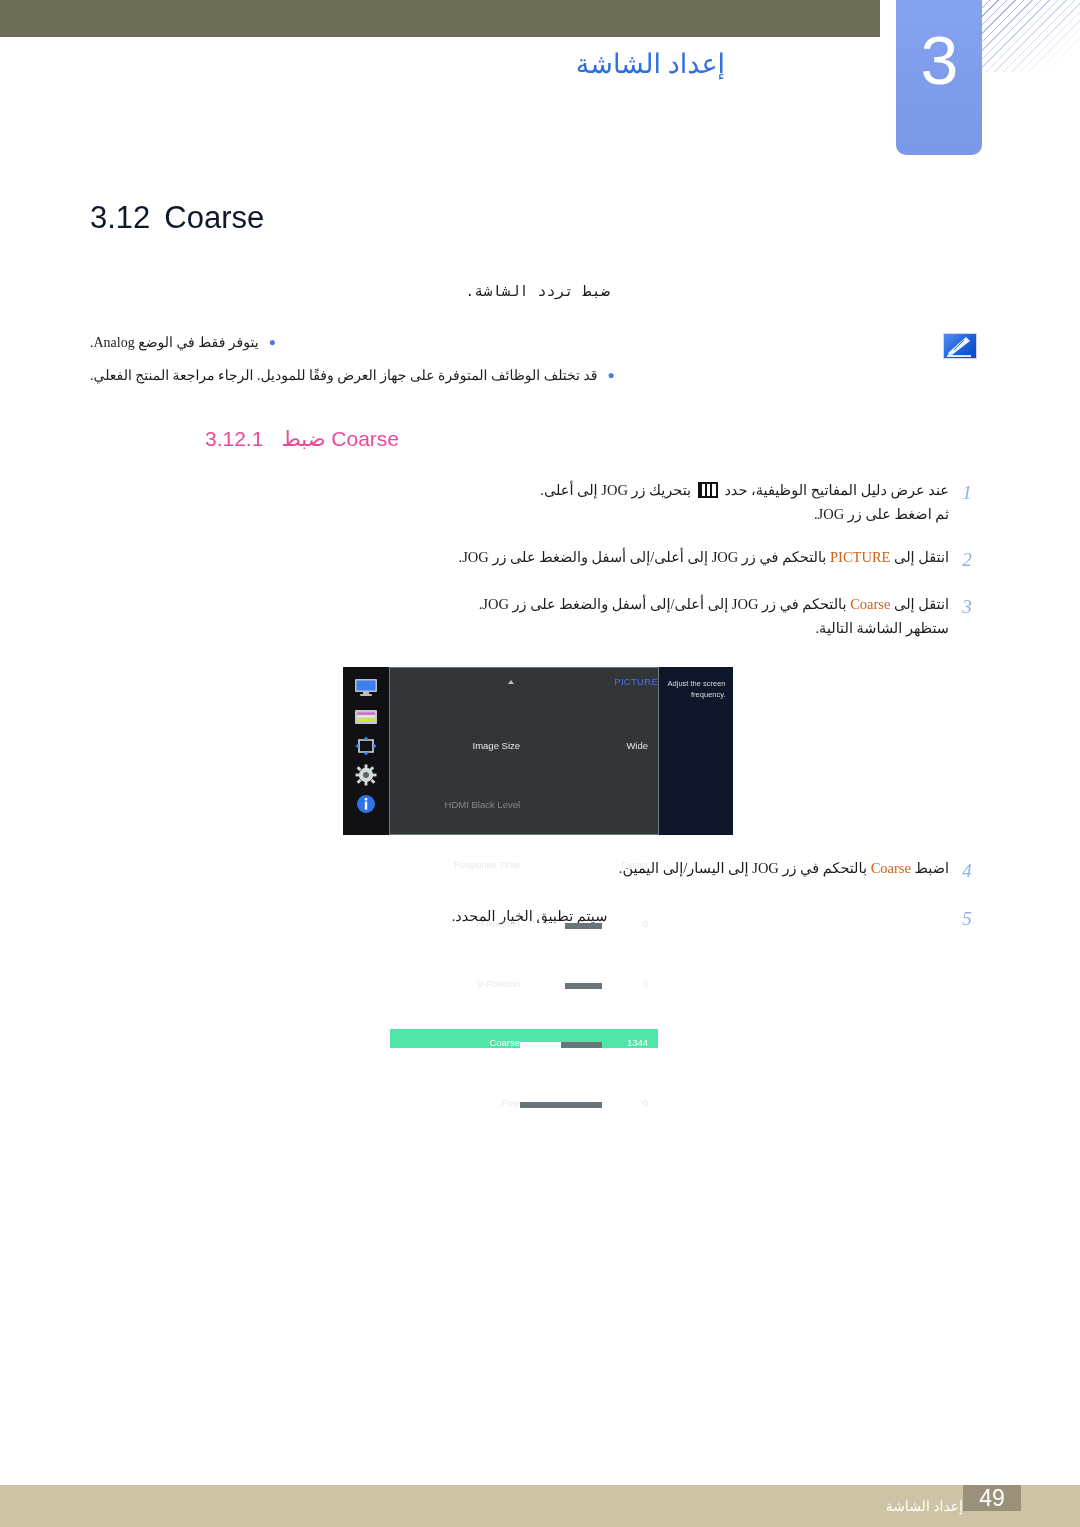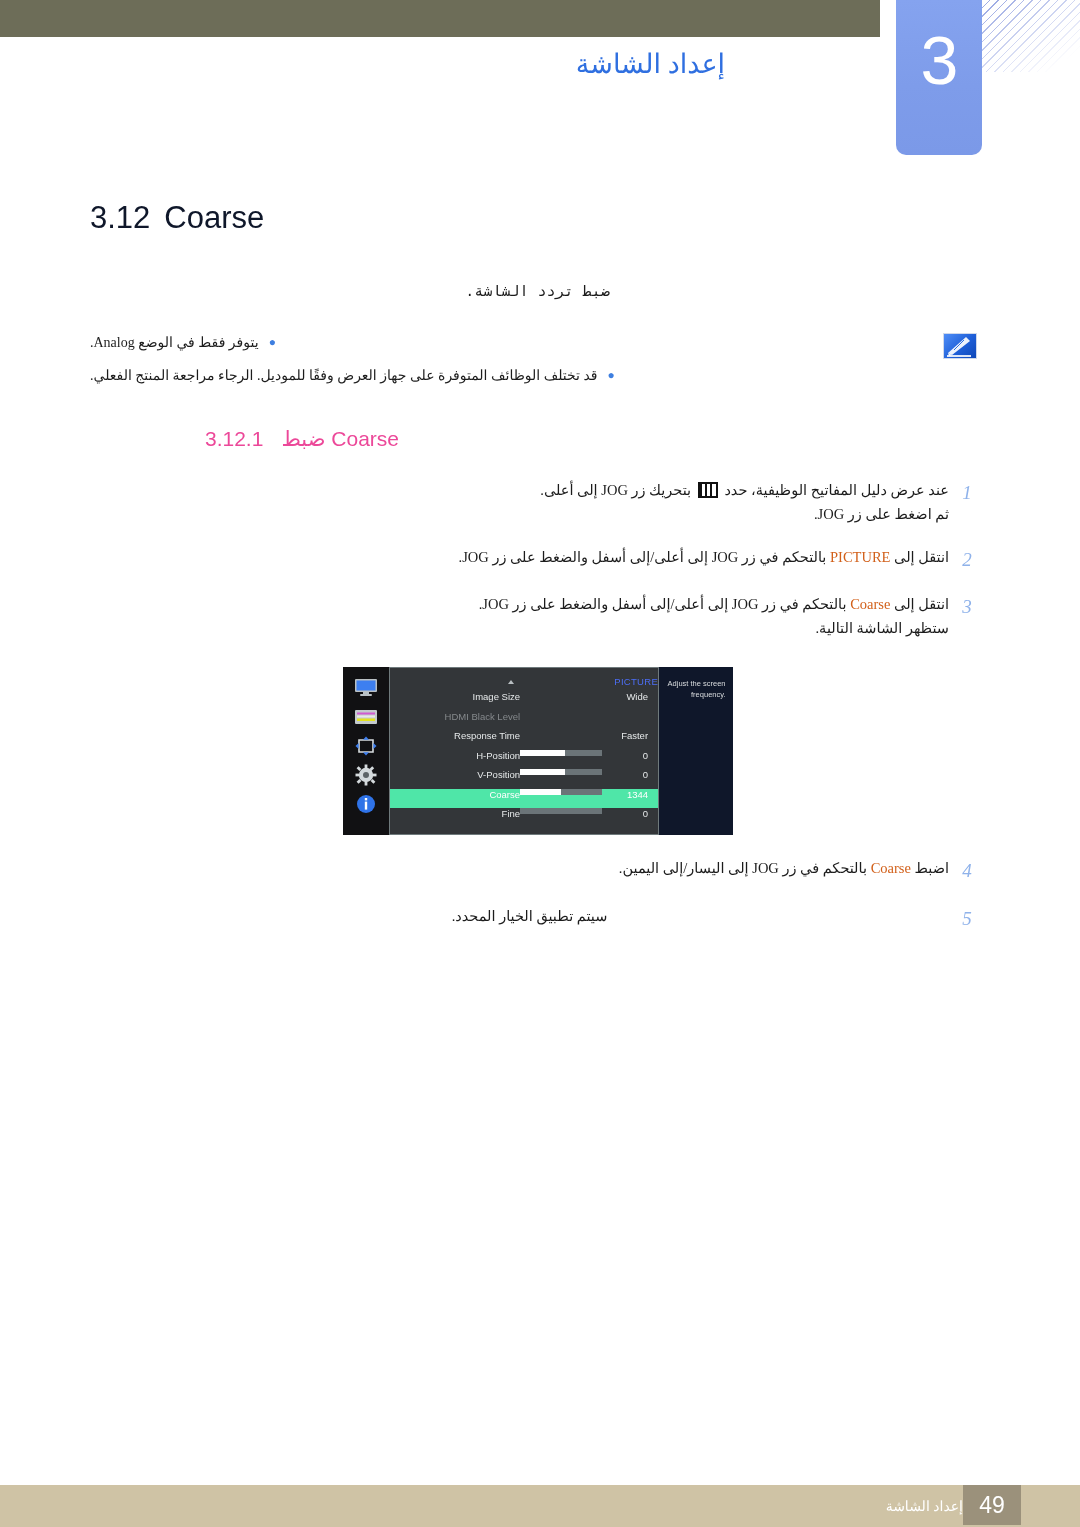--- a/index.html
+++ b/index.html
@@ -244,25 +244,26 @@
     position: absolute;
     left: 118px;
     top: 6px;
     width: 0; height: 0;
     border-left: 3px solid transparent;
     border-right: 3px solid transparent;
     border-bottom: 4px solid #b9bfc2;
   }
   .osd-row {
     display: flex;
-    align-items: flex-start;
+    align-items: flex-end;
     height: 19.5px;
     padding: 0 10px 0 12px;
     color: #e6e9ea;
     font-size: 9.5px;
+    margin-top: 40px;
   }
   .osd-row .label { flex: 0 0 118px; }
   .osd-row .slot  { flex: 1 1 auto; display: flex; align-items: center; }
   .osd-row .val   { flex: 0 0 46px; text-align: right; }
   .osd-row.dim .label { color: #85898c; }
   .osd-row.sel {
     background: #4fe6a8;
   }
   .osd-row.sel .label, .osd-row.sel .val { color: #ffffff; }
   .bar {
@@ -293,21 +294,21 @@
     left: 0; bottom: 0;
     width: 1080px;
     height: 42px;
     background: #cfc3a5;
   }
   .footer-pagebox {
     position: absolute;
     left: 963px;
     top: 0;
     width: 58px;
-    height: 40px;
+    height: 26px;
     background: #9b917b;
     color: #ffffff;
     font-size: 23px;
     display: flex;
     align-items: center;
     justify-content: center;
   }
   .footer-label {
     position: absolute;
     right: 117px;

